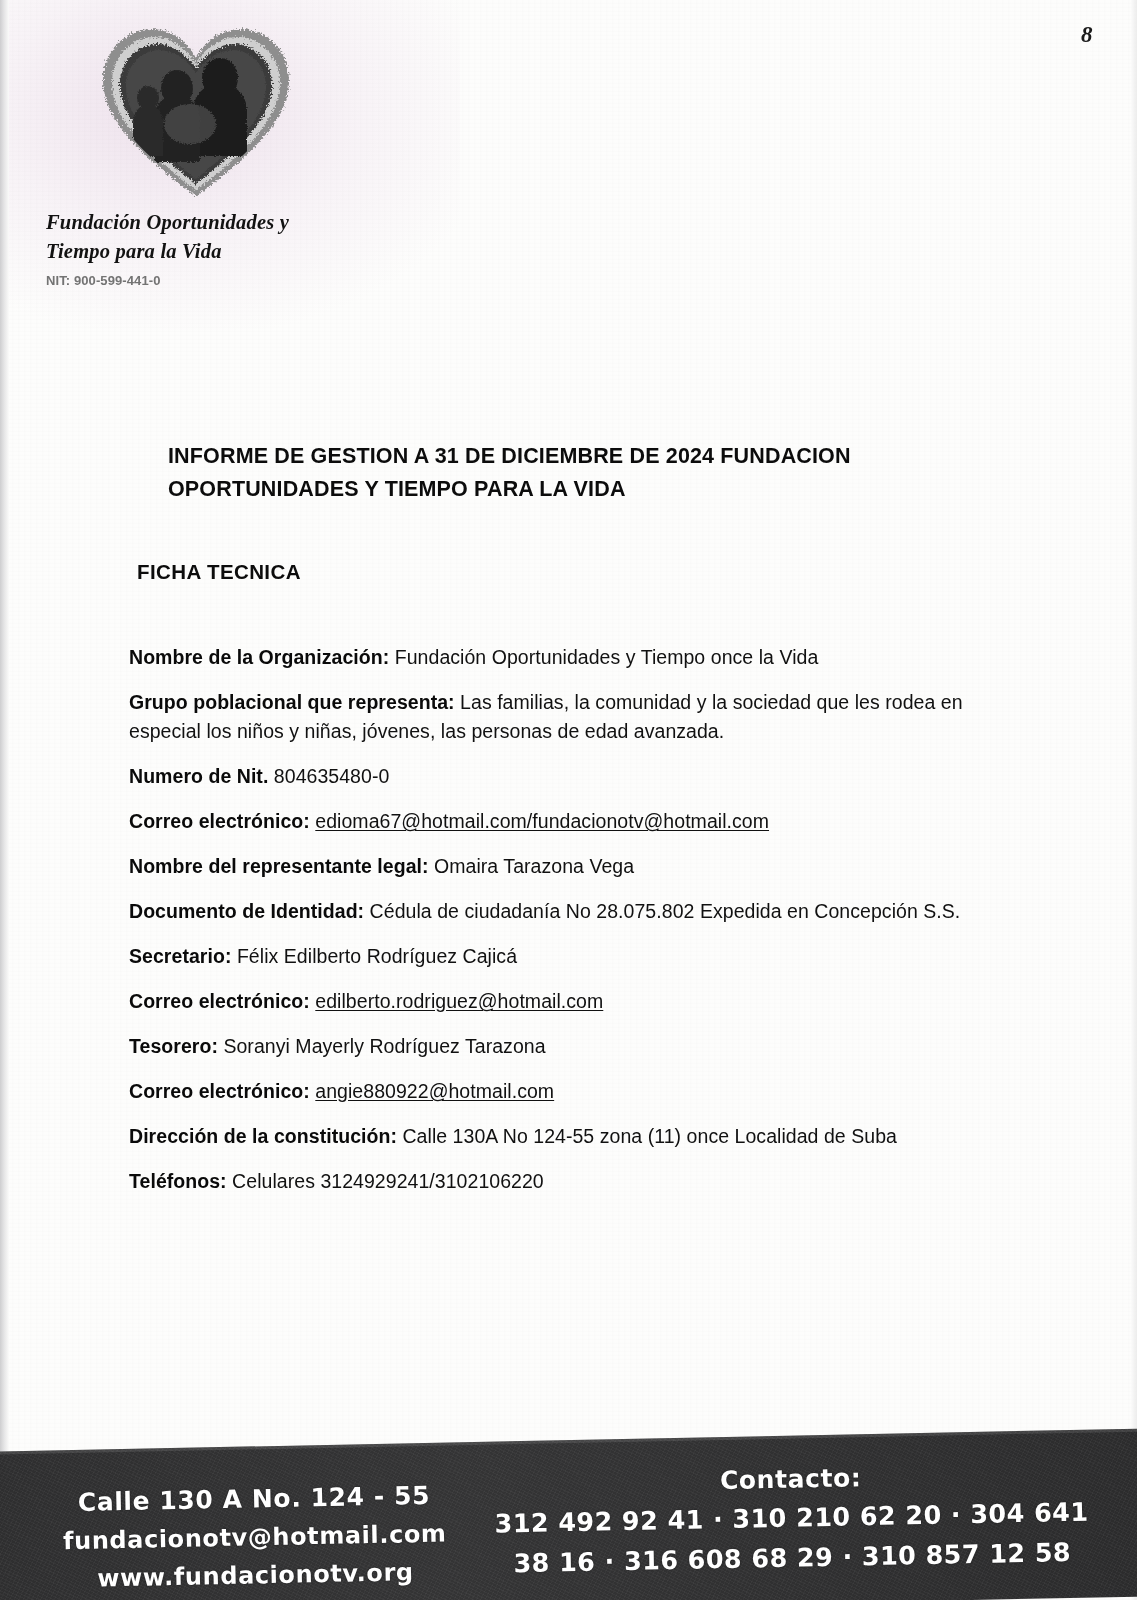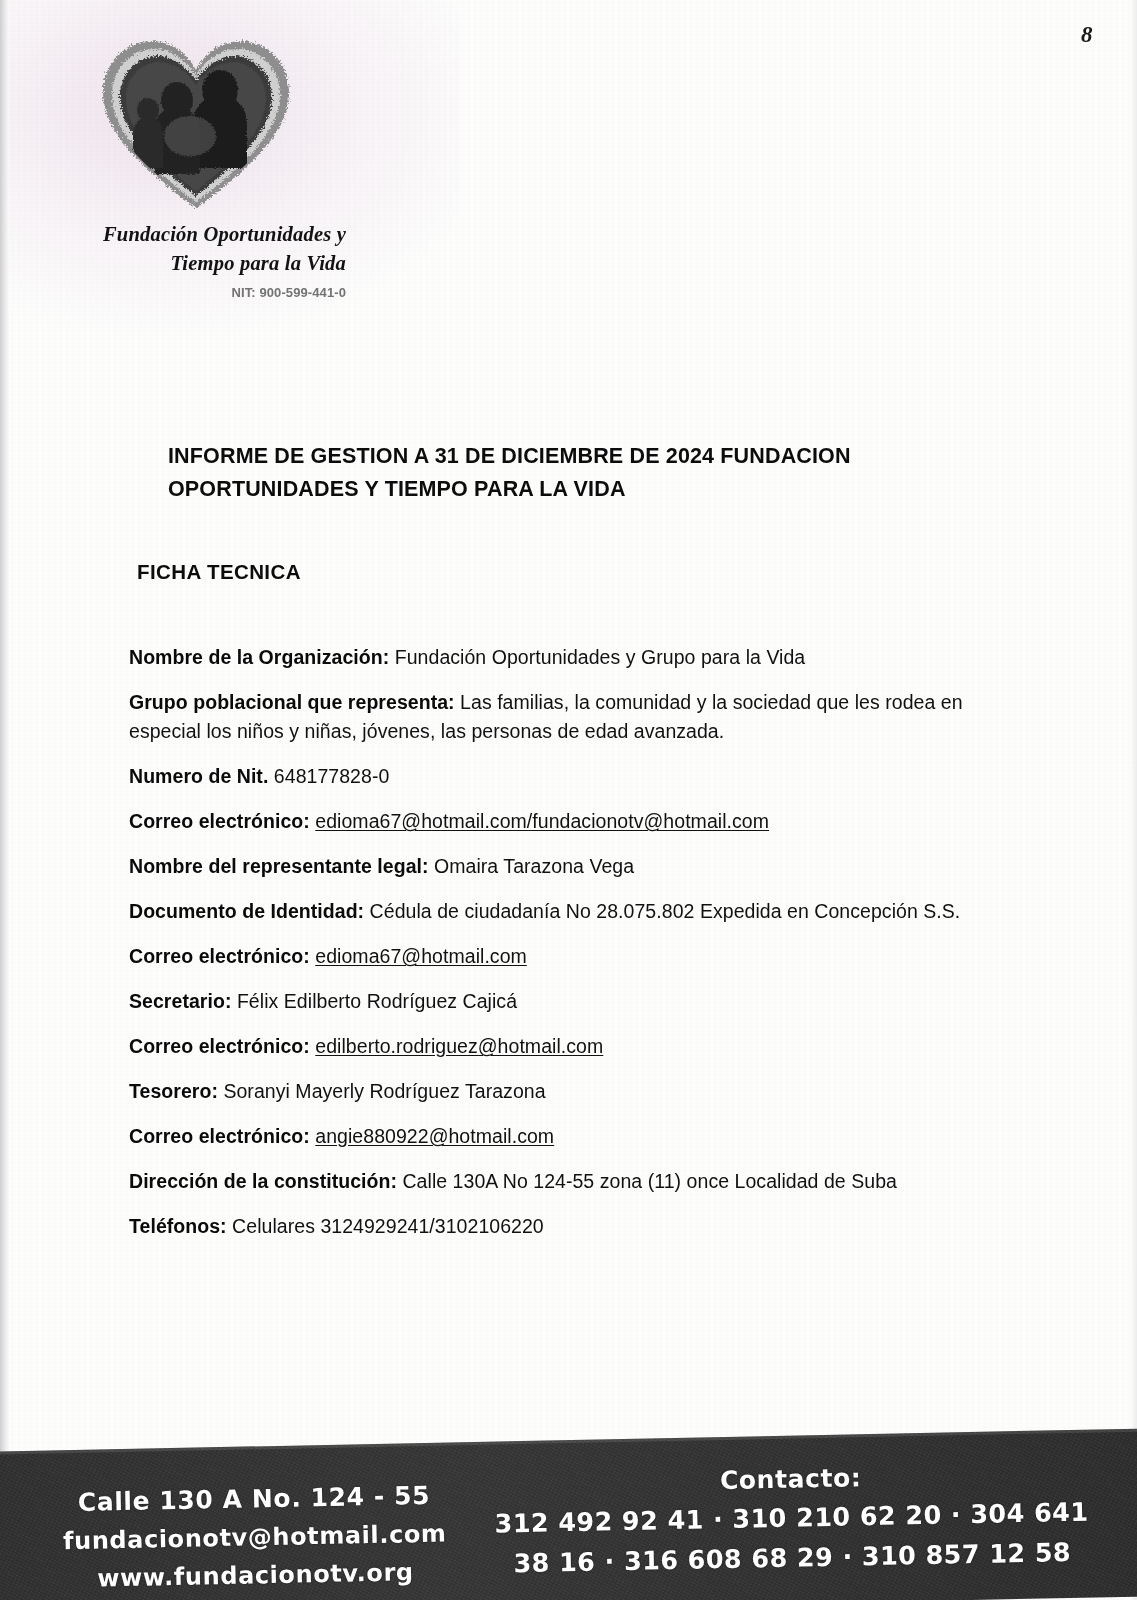--- a/index.html
+++ b/index.html
@@ -66,23 +66,23 @@
     font-weight: 700;
     font-style: italic;
     color: #1a1a1a;
     letter-spacing: .5px;
   }
 
   
   .letterhead {
     position: absolute;
     left: 46px;
-    top: 28px;
+    top: 16px;
     width: 300px;
-    text-align: right;
+    text-align: left;
   }
   .logo-heart {
     position: relative;
     width: 206px;
     height: 186px;
     margin: 0 auto;
   }
   .logo-heart svg { display: block; width: 206px; height: 186px; }
 
   .org-script {
@@ -269,27 +269,26 @@
   </div>
 
   <div class="doc-title">
     <div>INFORME DE GESTION  A 31 DE DICIEMBRE DE  2024  FUNDACION</div>
     <div>OPORTUNIDADES  Y TIEMPO PARA LA VIDA</div>
   </div>
 
   <div class="section-heading">FICHA TECNICA</div>
 
   <div class="fields" id="field-list">
-      <div class="field"><span class="lbl">Nombre de la Organización:</span><span class="val"> Fundación Oportunidades y Grupo para la Vida</span></div>
+      <div class="field"><span class="lbl">Nombre de la Organización:</span><span class="val"> Fundación Oportunidades y Tiempo once la Vida</span></div>
       <div class="field"><span class="lbl">Grupo poblacional que representa:</span><span class="val"> Las familias, la comunidad y la sociedad que les rodea en especial los niños y niñas, jóvenes, las personas de edad avanzada.</span></div>
-      <div class="field"><span class="lbl">Numero de Nit.</span><span class="val">  648177828-0</span></div>
+      <div class="field"><span class="lbl">Numero de Nit.</span><span class="val">  804635480-0</span></div>
       <div class="field"><span class="lbl">Correo electrónico:</span> <span class="val link">edioma67@hotmail.com/fundacionotv@hotmail.com</span></div>
       <div class="field"><span class="lbl">Nombre del representante legal:</span><span class="val"> Omaira Tarazona Vega</span></div>
       <div class="field"><span class="lbl">Documento de Identidad:</span><span class="val"> Cédula de ciudadanía No 28.075.802 Expedida en Concepción S.S.</span></div>
-      <div class="field"><span class="lbl">Correo electrónico:</span> <span class="val link">edioma67@hotmail.com</span></div>
       <div class="field"><span class="lbl">Secretario:</span><span class="val"> Félix Edilberto Rodríguez Cajicá</span></div>
       <div class="field"><span class="lbl">Correo electrónico:</span> <span class="val link">edilberto.rodriguez@hotmail.com</span></div>
       <div class="field"><span class="lbl">Tesorero:</span><span class="val"> Soranyi Mayerly Rodríguez Tarazona</span></div>
       <div class="field"><span class="lbl">Correo electrónico:</span> <span class="val link">angie880922@hotmail.com</span></div>
       <div class="field"><span class="lbl">Dirección de la constitución:</span><span class="val"> Calle 130A No 124-55 zona (11) once Localidad de Suba</span></div>
       <div class="field"><span class="lbl">Teléfonos:</span><span class="val"> Celulares 3124929241/3102106220</span></div>
     </div>
 
   <div class="footer-band">
     <div class="band-topedge"></div>

